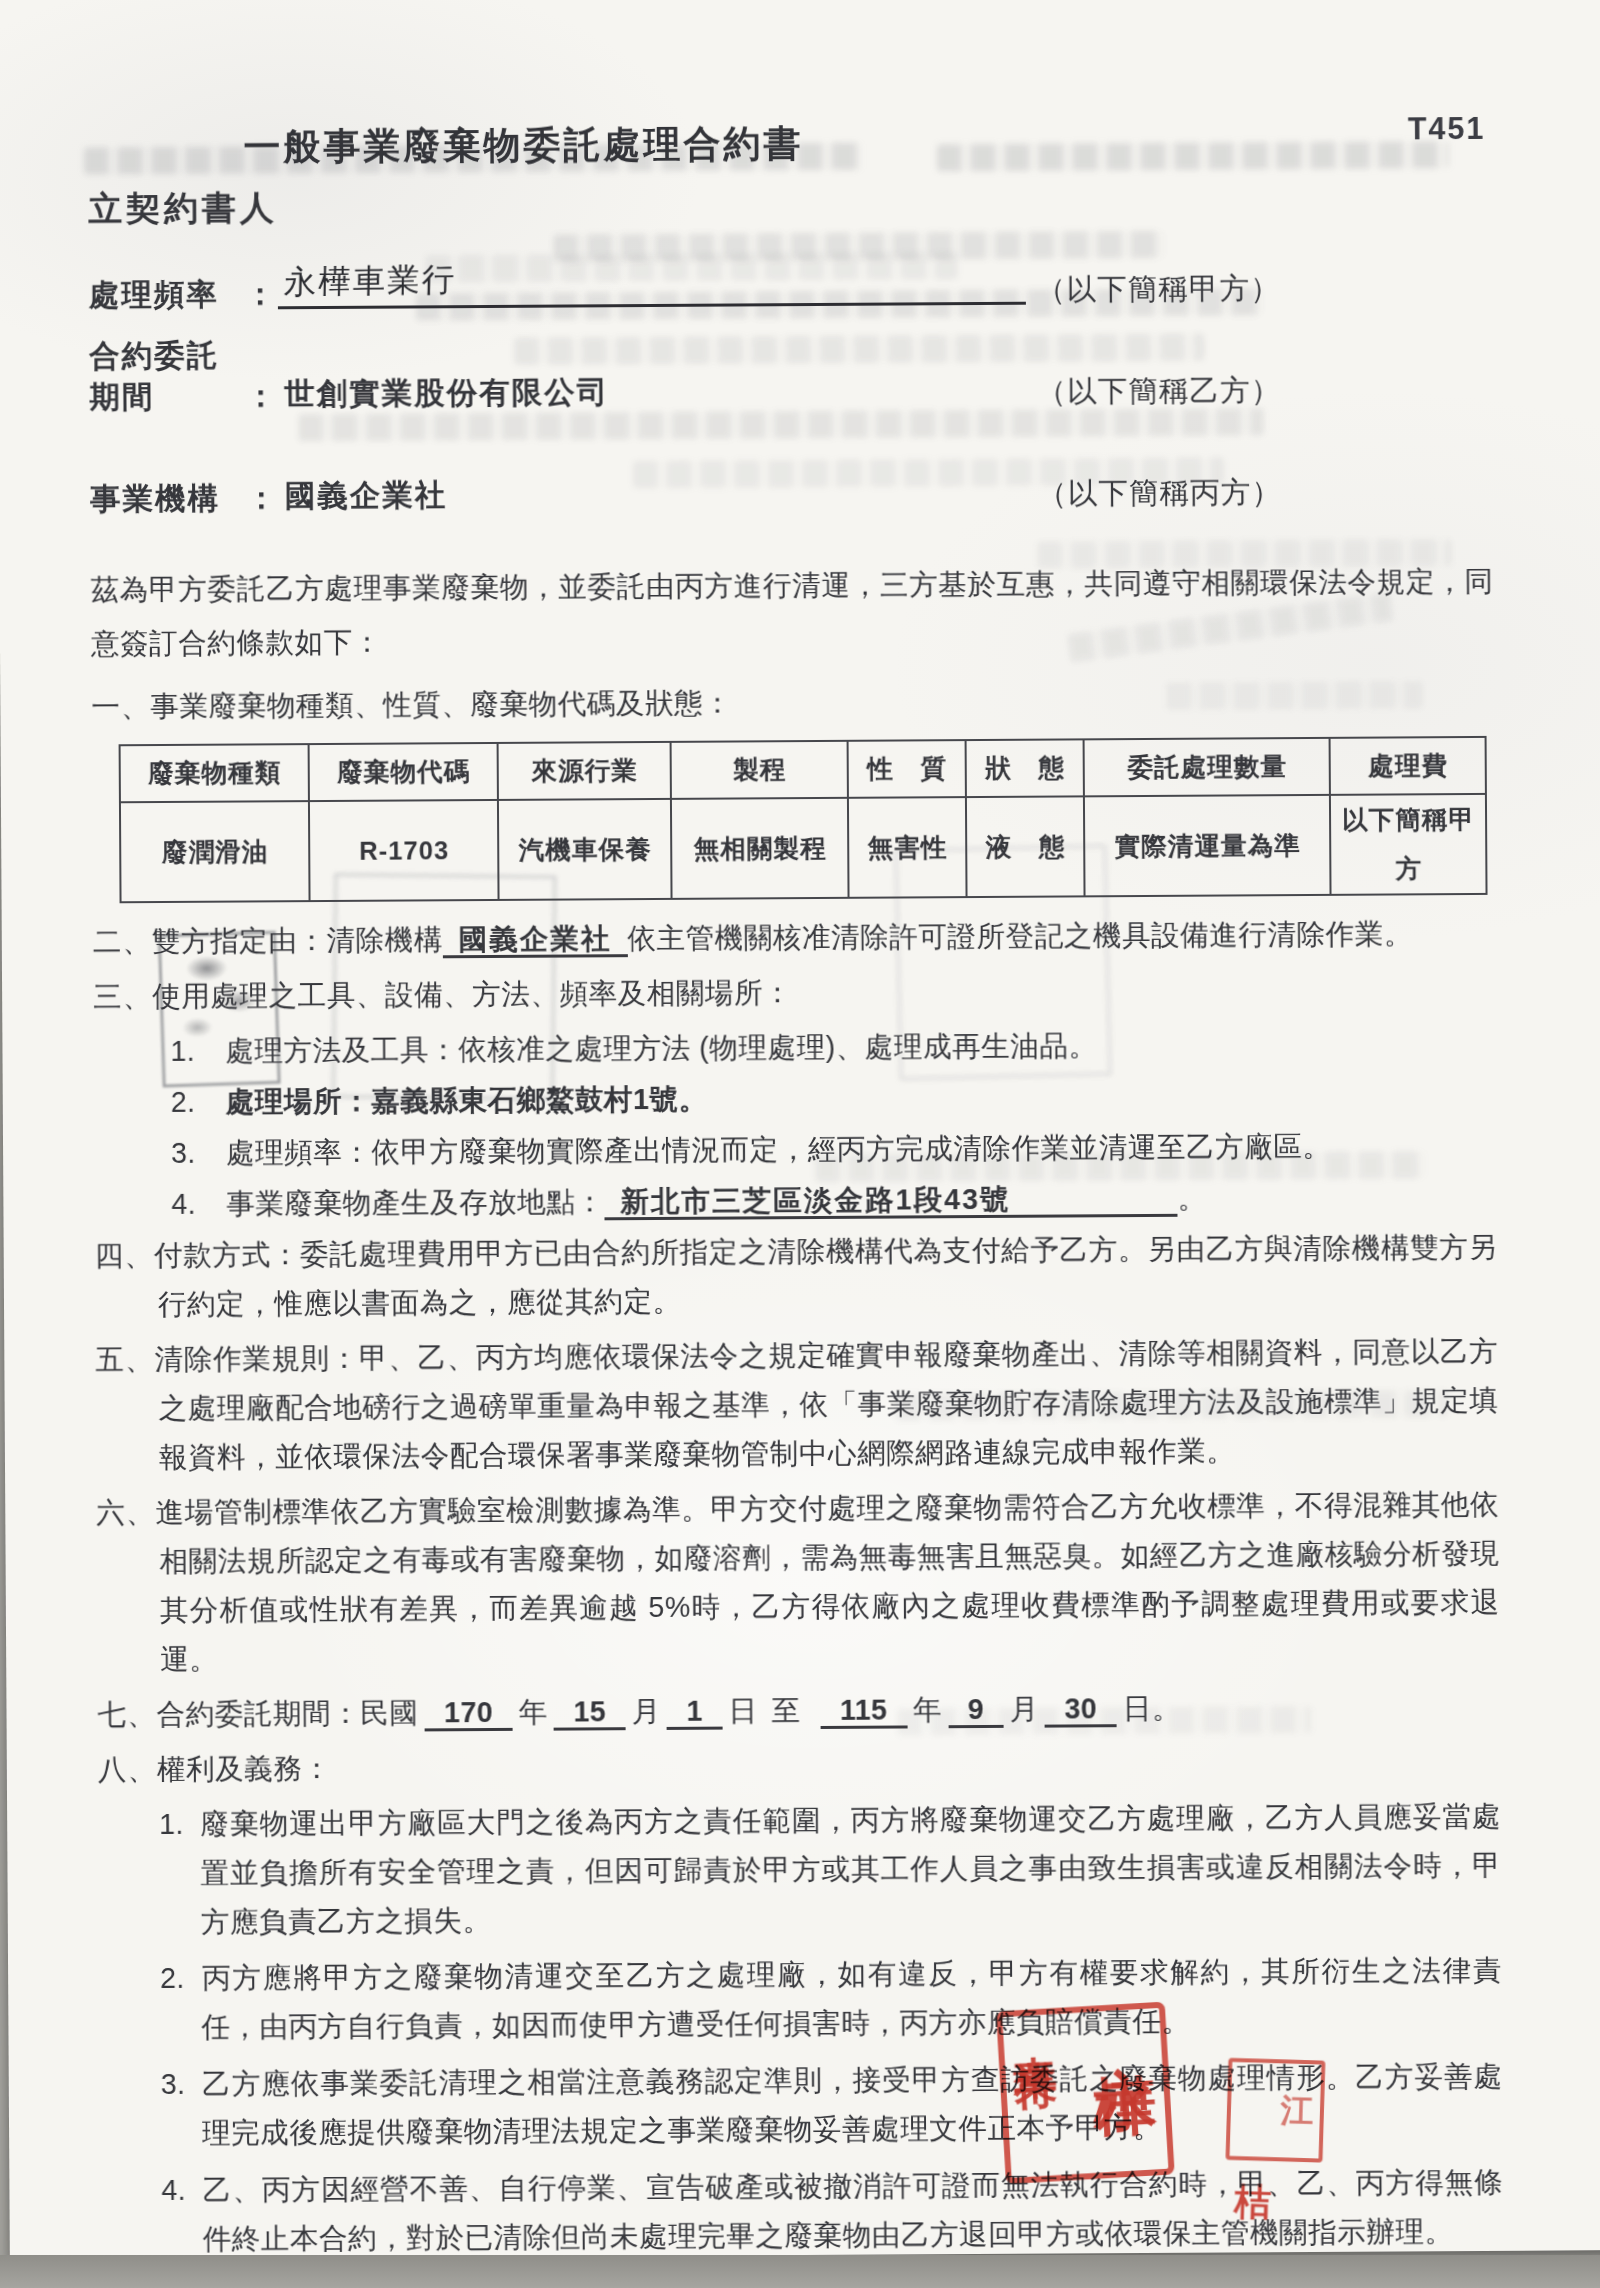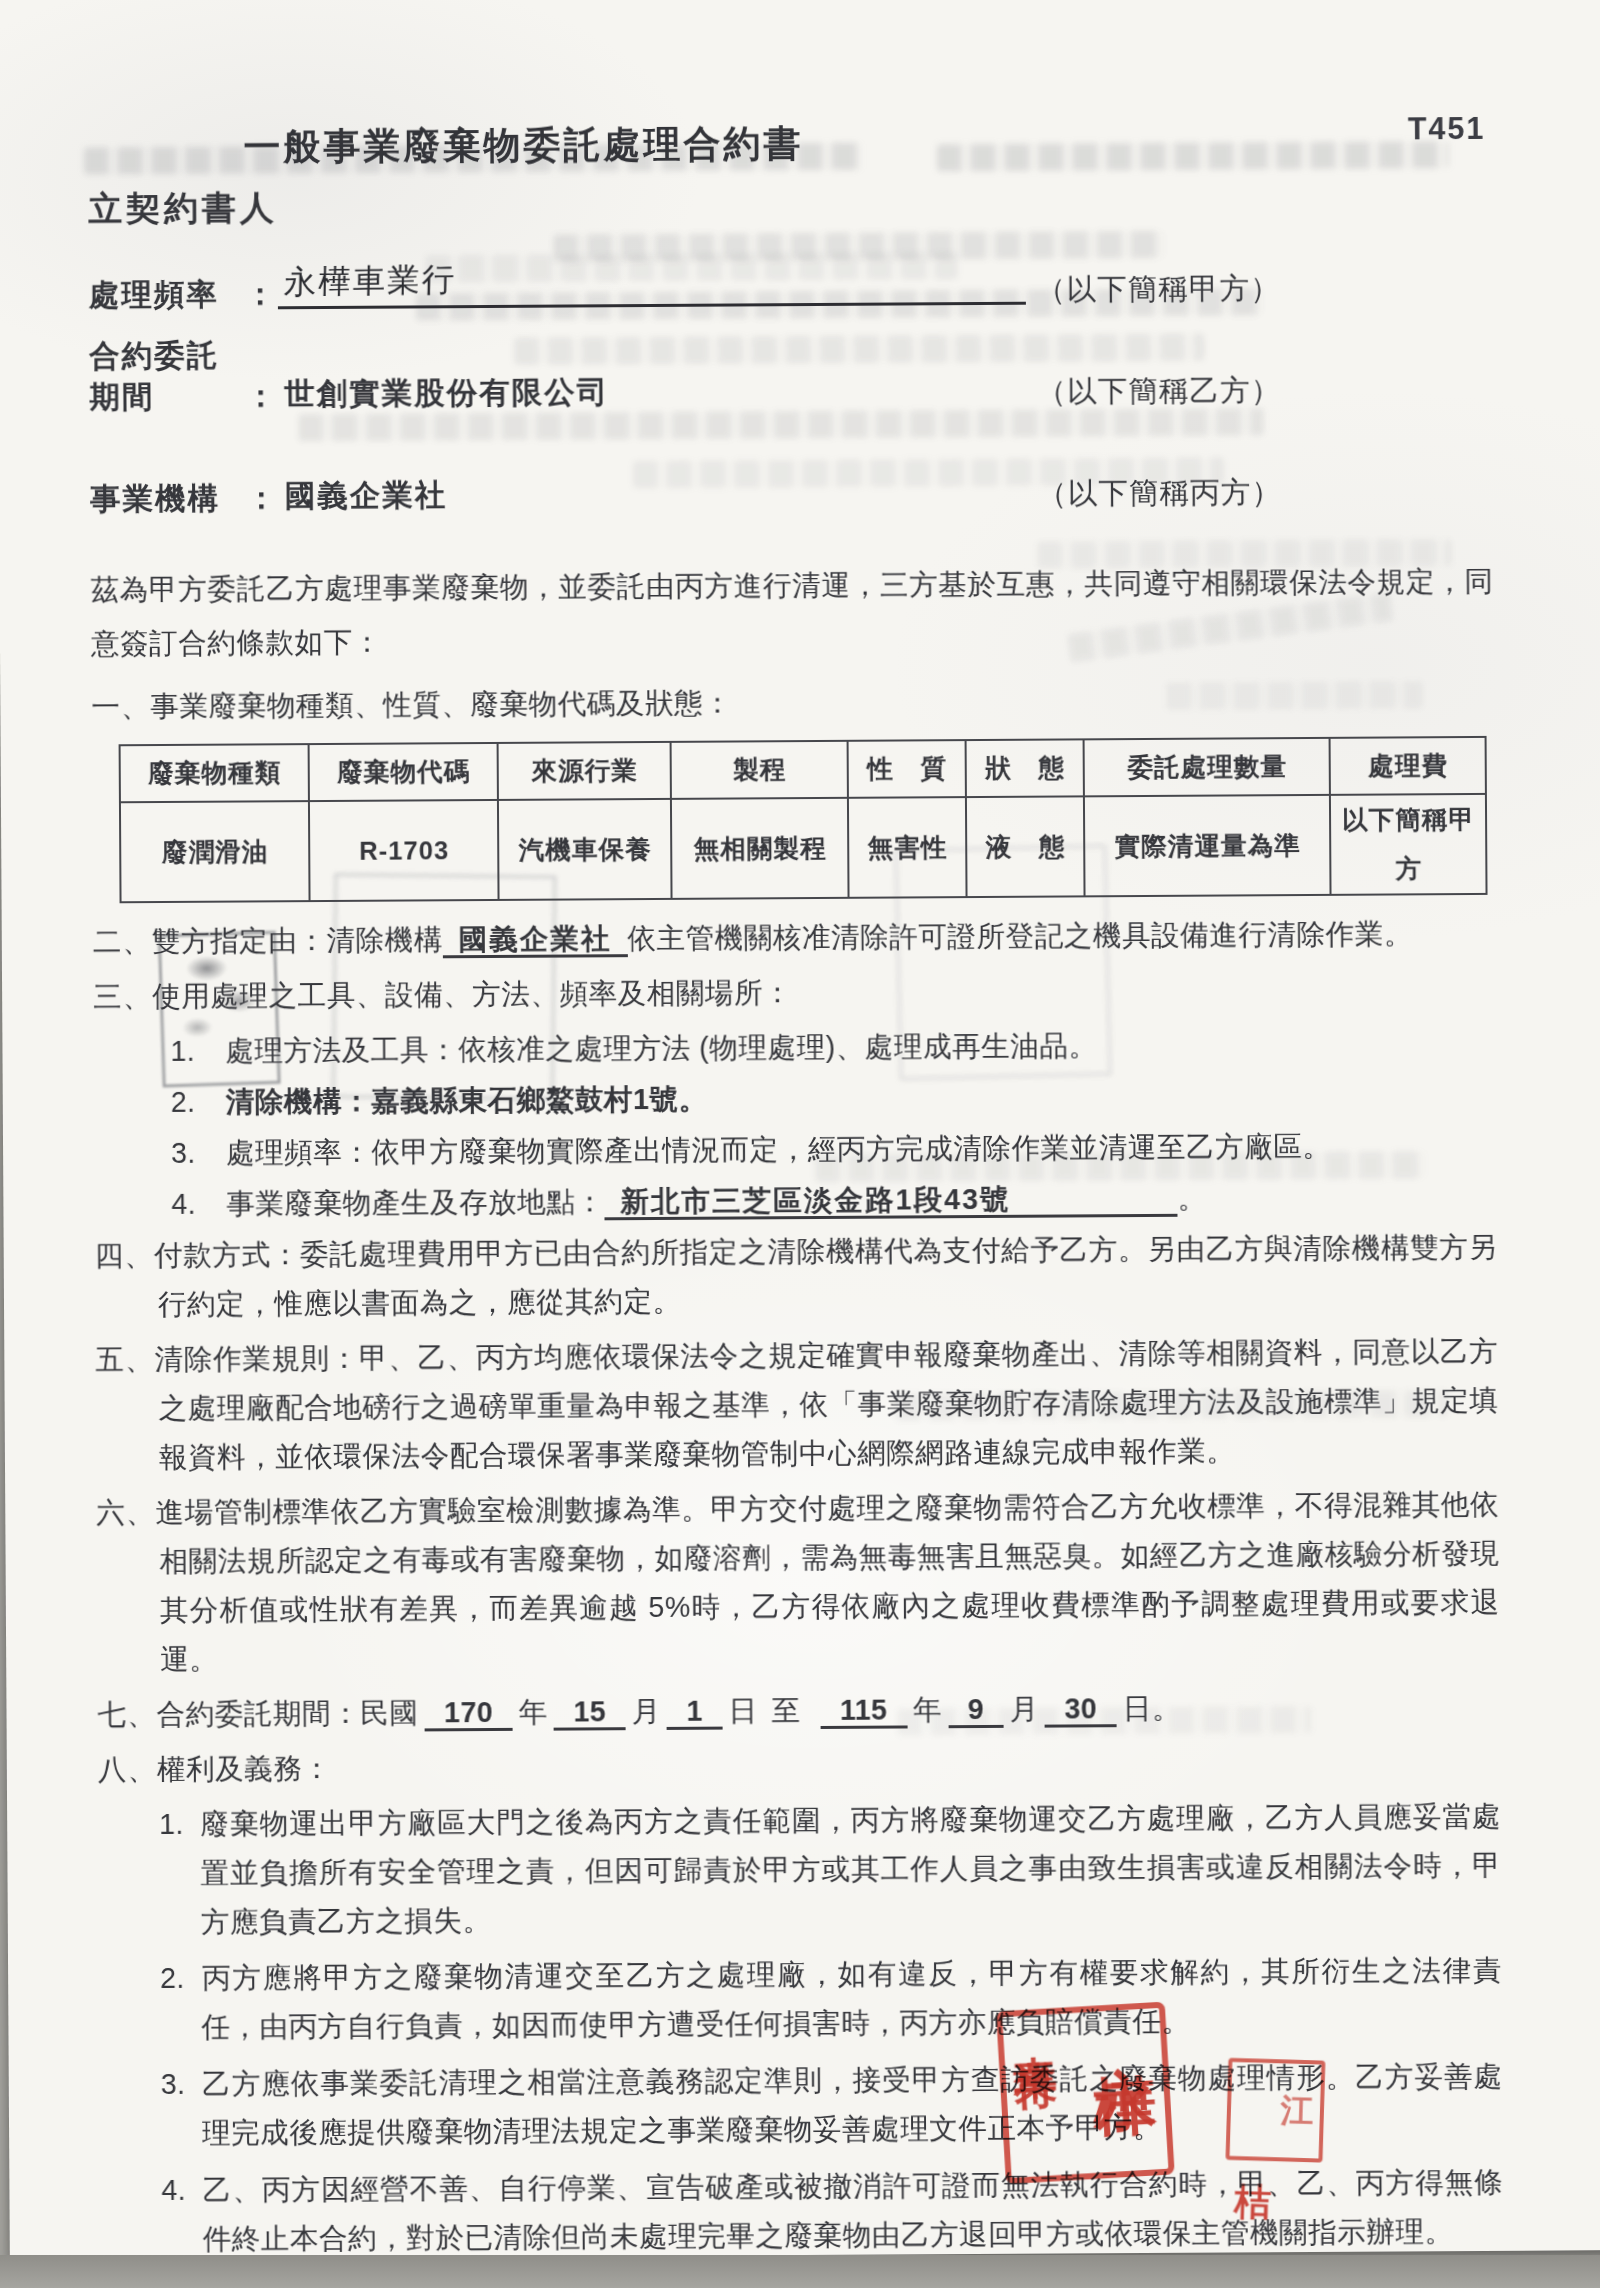--- a/index.html
+++ b/index.html
@@ -187,21 +187,21 @@
         </tr>
       </tbody>
     </table>
 
     <div class="clause"><span class="clause-num">二、</span><span>雙方指定由：清除機構</span><span class="u-fill">國義企業社</span><span>依主管機關核准清除許可證所登記之機具設備進行清除作業。</span></div>
 
     <div class="clause"><span class="clause-num">三、</span><span>使用處理之工具、設備、方法、頻率及相關場所：</span></div>
 
     <div class="sub-item"><span class="sub-num">1.</span><span>處理方法及工具：依核准之處理方法 (物理處理)、處理成再生油品。</span></div>
 
-    <div class="sub-item"><span class="sub-num">2.</span><span class="bold-val">清除機構：</span><span class="bold-val">嘉義縣東石鄉鰲鼓村1號。</span></div>
+    <div class="sub-item"><span class="sub-num">2.</span><span class="bold-val">處理場所：</span><span class="bold-val">嘉義縣東石鄉鰲鼓村1號。</span></div>
 
     <div class="sub-item"><span class="sub-num">3.</span><span>處理頻率：依甲方廢棄物實際產出情況而定，經丙方完成清除作業並清運至乙方廠區。</span></div>
 
     <div class="sub-item"><span class="sub-num">4.</span><span>事業廢棄物產生及存放地點：</span><span class="u-fill u-long">新北市三芝區淡金路1段43號</span><span>。</span></div>
 
     <div class="clause"><span class="clause-num">四、</span><span>付款方式：委託處理費用甲方已由合約所指定之清除機構代為支付給予乙方。另由乙方與清除機構雙方另行約定，惟應以書面為之，應從其約定。</span></div>
 
     <div class="clause"><span class="clause-num">五、</span><span>清除作業規則：甲、乙、丙方均應依環保法令之規定確實申報廢棄物產出、清除等相關資料，同意以乙方之處理廠配合地磅行之過磅單重量為申報之基準，依「事業廢棄物貯存清除處理方法及設施標準」規定填報資料，並依環保法令配合環保署事業廢棄物管制中心網際網路連線完成申報作業。</span></div>
 
     <div class="clause"><span class="clause-num">六、</span><span>進場管制標準依乙方實驗室檢測數據為準。甲方交付處理之廢棄物需符合乙方允收標準，不得混雜其他依相關法規所認定之有毒或有害廢棄物，如廢溶劑，需為無毒無害且無惡臭。如經乙方之進廠核驗分析發現其分析值或性狀有差異，而差異逾越 5%時，乙方得依廠內之處理收費標準酌予調整處理費用或要求退運。</span></div>

